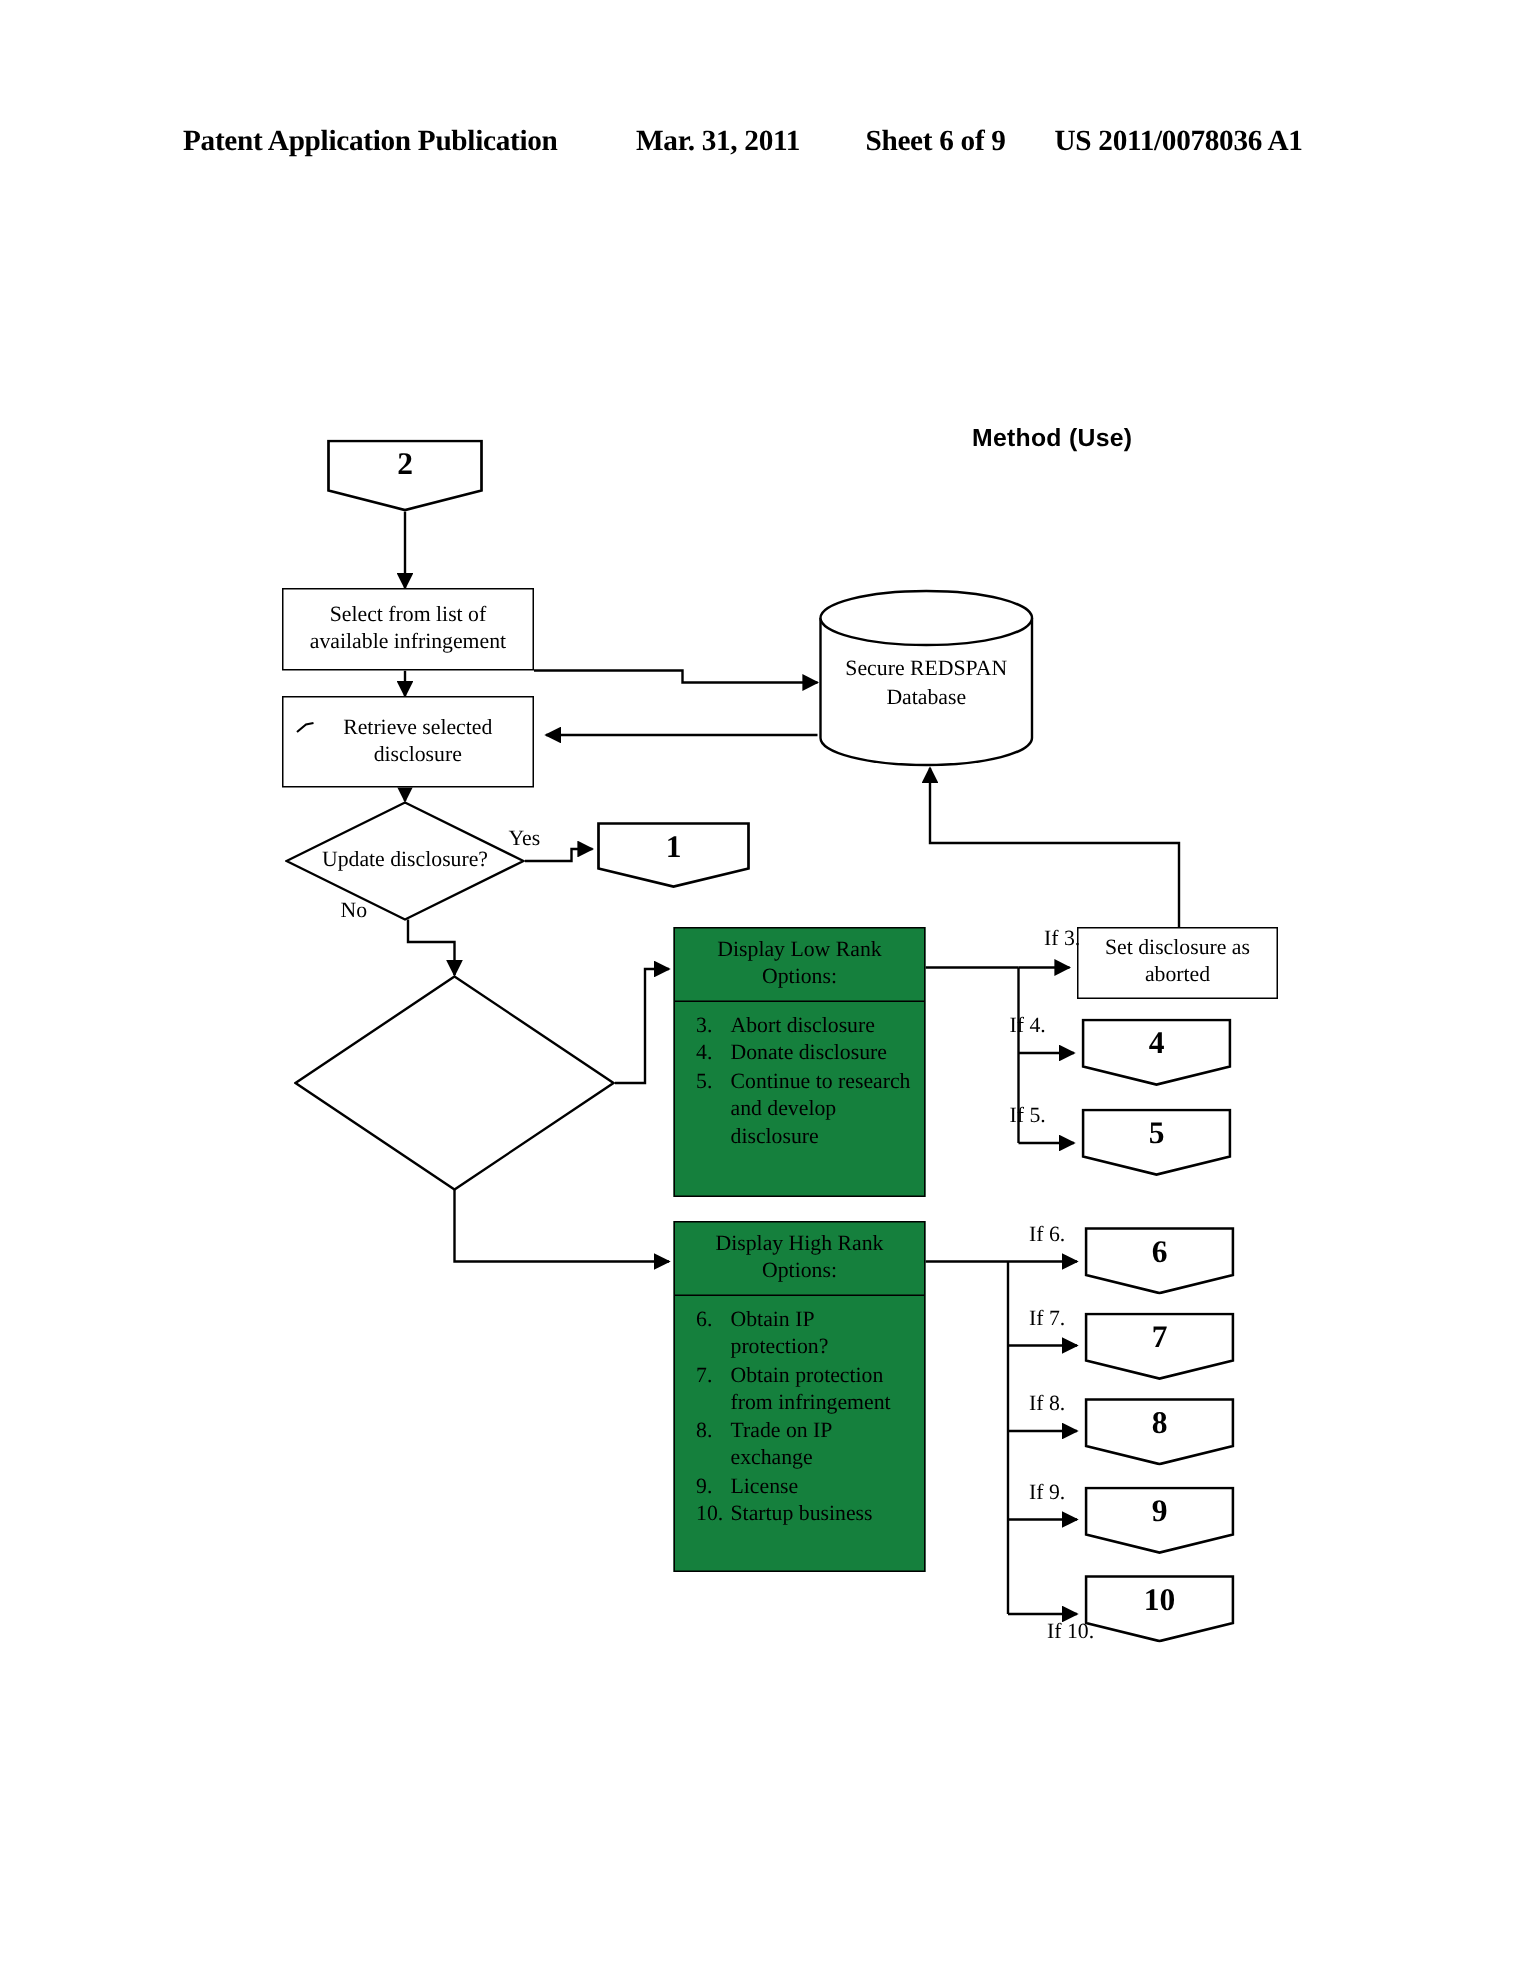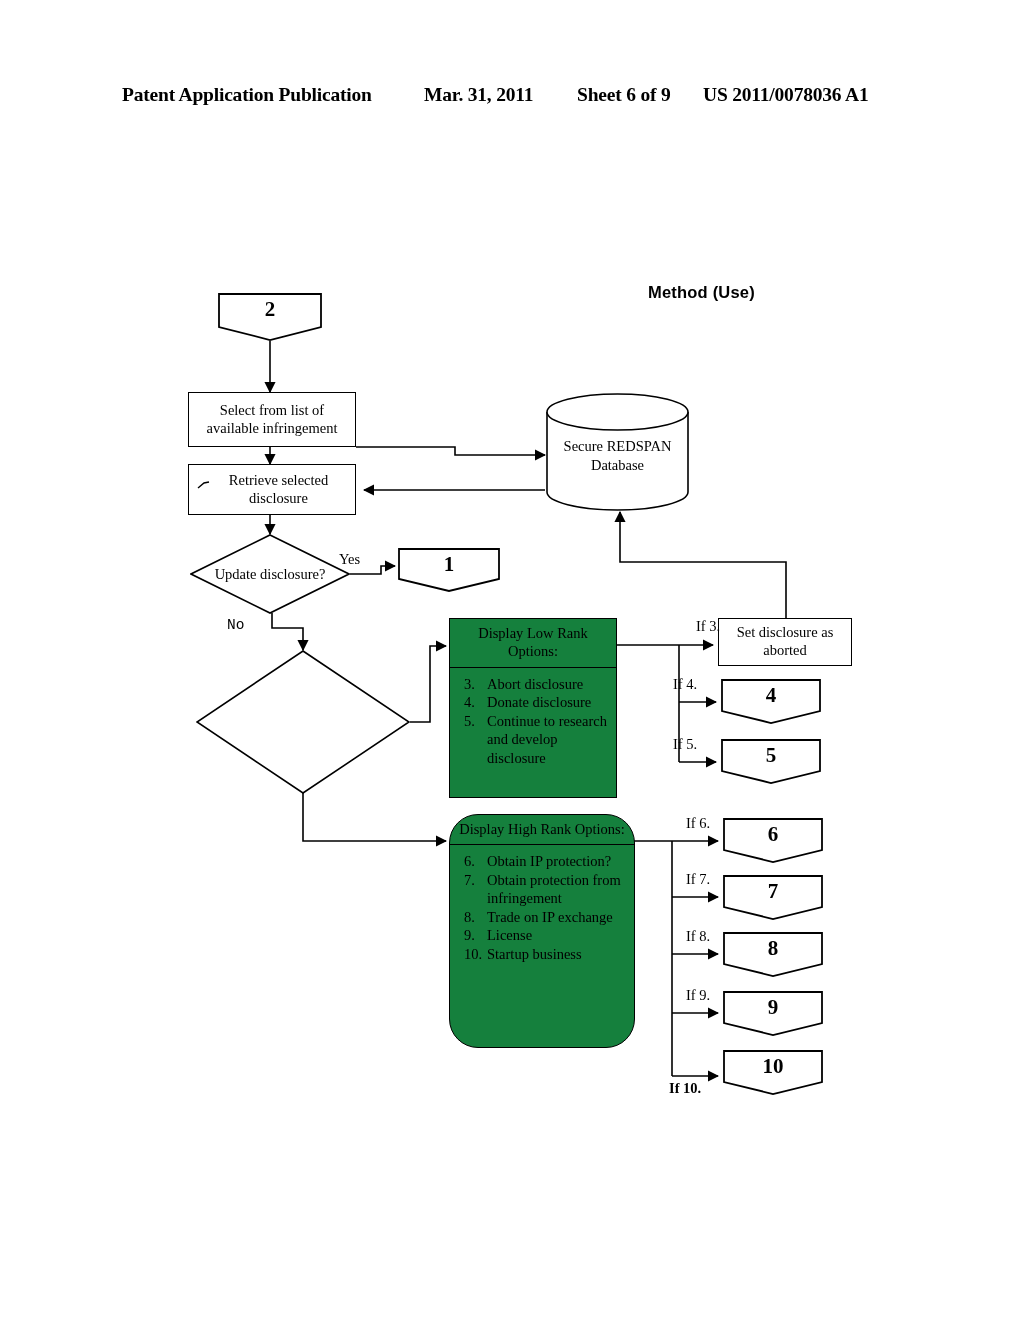--- a/index.html
+++ b/index.html
@@ -235,21 +235,21 @@
   <svg class="term-shape" viewBox="0 0 104 48" preserveAspectRatio="none" xmlns="http://www.w3.org/2000/svg">
     <path d="M 1 1 L 103 1 L 103 34 L 52 47 L 1 34 Z" fill="#fff" stroke="#000" stroke-width="1.8" vector-effect="non-scaling-stroke"></path>
   </svg>
   <div class="term-label">2</div>
 </div>
 
 <div class="node" style="left:188px; top:392px; width:168px; height:55px;">
   <span style="padding:0 9px;">Select from list of available infringement</span>
 </div>
 
-<div class="node" style="left:188px; top:464px; width:168px; height:51px;">
+<div class="node" style="left:188px; top:464px; width:168px; height:61px;">
   <span style="padding:0 9px 0 22px;">Retrieve selected disclosure</span>
 </div>
 
 <div class="diamond" style="left:190px; top:534px; width:160px; height:80px;">
   <svg viewBox="0 0 160 80" preserveAspectRatio="none" xmlns="http://www.w3.org/2000/svg">
     <path d="M 80 1 L 159 40 L 80 79 L 1 40 Z" fill="#fff" stroke="#000" stroke-width="1.6" vector-effect="non-scaling-stroke"></path>
   </svg>
   <div class="dia-text">Update disclosure?</div>
 </div>
 
@@ -285,21 +285,21 @@
       <span class="op-num">4.</span>
       <span class="op-txt">Donate disclosure</span>
     </div>
     <div class="op-item">
       <span class="op-num">5.</span>
       <span class="op-txt">Continue to research and develop disclosure</span>
     </div>
   </div>
 </div>
 
-<div class="options-panel" style="left:449px; top:814px; width:186px; height:234px;border-radius:29px;">
+<div class="options-panel" style="left:449px; top:814px; width:168px; height:234px;">
   <div class="op-header">Display High Rank Options:</div>
   <div class="op-list">
     <div class="op-item">
       <span class="op-num">6.</span>
       <span class="op-txt">Obtain IP protection?</span>
     </div>
     <div class="op-item">
       <span class="op-num">7.</span>
       <span class="op-txt">Obtain protection from infringement</span>
     </div>
@@ -365,23 +365,23 @@
 </div>
 
 <div class="terminal" style="left:723px; top:1050px; width:100px; height:45px;">
   <svg class="term-shape" viewBox="0 0 100 45" preserveAspectRatio="none" xmlns="http://www.w3.org/2000/svg">
     <path d="M 1 1 L 99 1 L 99 32 L 50 44 L 1 32 Z" fill="#fff" stroke="#000" stroke-width="1.8" vector-effect="non-scaling-stroke"></path>
   </svg>
   <div class="term-label">10</div>
 </div>
 
 <div class="edge-label" style="left:339px; top:551px;">Yes</div>
-<div class="edge-label" style="left:227px; top:617px;font-family:Liberation Mono, monospace;">No</div>
+<div class="edge-label" style="left:227px; top:599px;">No</div>
 
 <div class="edge-label" style="left:684px; top:618px;margin-left:12px;">If 3.</div>
 <div class="edge-label" style="left:673px; top:676px;">If 4.</div>
 <div class="edge-label" style="left:673px; top:736px;">If 5.</div>
 
 <div class="edge-label" style="left:686px; top:815px;">If 6.</div>
 <div class="edge-label" style="left:686px; top:871px;">If 7.</div>
 <div class="edge-label" style="left:686px; top:928px;">If 8.</div>
 <div class="edge-label" style="left:686px; top:987px;">If 9.</div>
-<div class="edge-label" style="left:669px; top:1080px;font-weight:bold;">If  10.</div>
+<div class="edge-label" style="left:698px; top:1080px;">If  10.</div>
 
 </body></html>

